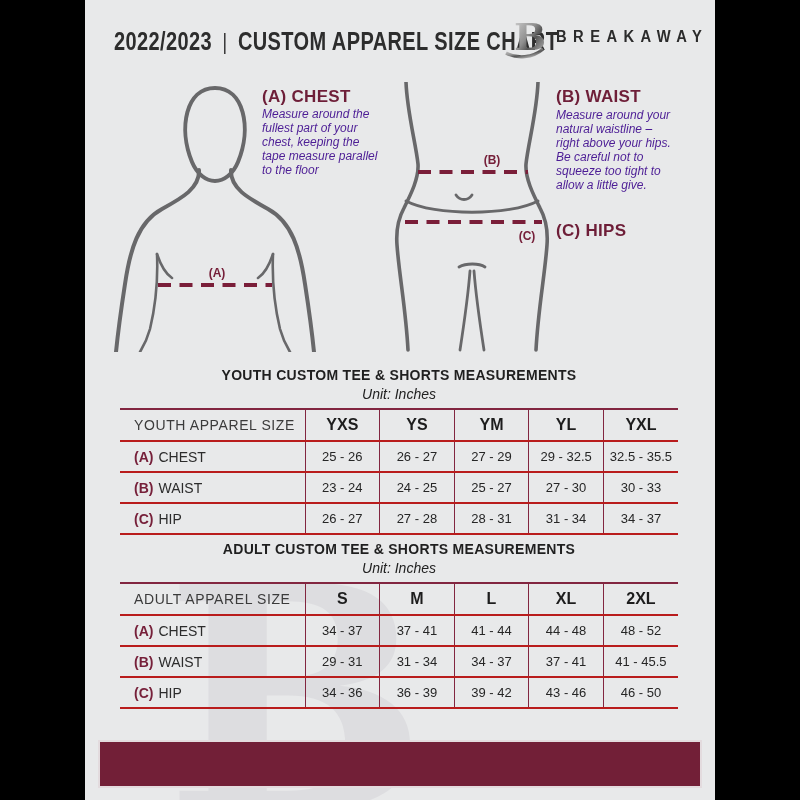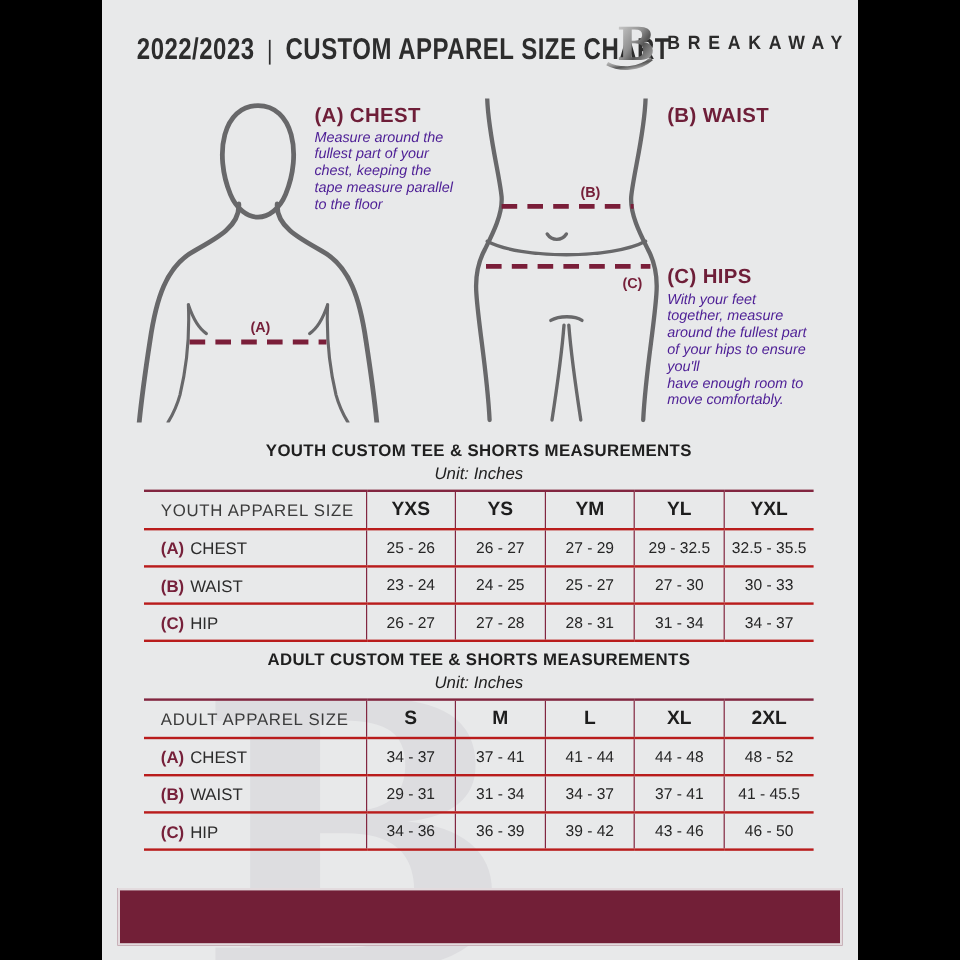--- a/index.html
+++ b/index.html
@@ -118,29 +118,28 @@
   </svg>
 
   <div class="dg-head" style="left:177px;top:87px;">(A) CHEST</div>
   <div class="dg-body" style="left:177px;top:107px;">Measure around the
 fullest part of your
 chest, keeping the
 tape measure parallel
 to the floor</div>
 
   <div class="dg-head" style="left:471px;top:87px;">(B) WAIST</div>
+  <div class="dg-body" style="left:471px;top:108px;">Measure around your
+natural waistline –
+right above your hips.
+Be careful not to
+squeeze too tight to
+allow a little give.</div>
 
   <div class="dg-head" style="left:471px;top:221px;">(C) HIPS</div>
-  <div class="dg-body" style="left:471px;top:242px;">With your feet
-together, measure
-around the fullest part
-of your hips to ensure
-you'll
-have enough room to
-move comfortably.</div>
 
   <div class="sec-title" style="top:367px;">YOUTH CUSTOM TEE &amp; SHORTS MEASUREMENTS</div>
   <div class="sec-unit" style="top:386px;">Unit: Inches</div>
 
   <table style="top:408px;">
     <colgroup>
         <col class="c-label">
         <col>
         <col>
         <col>

